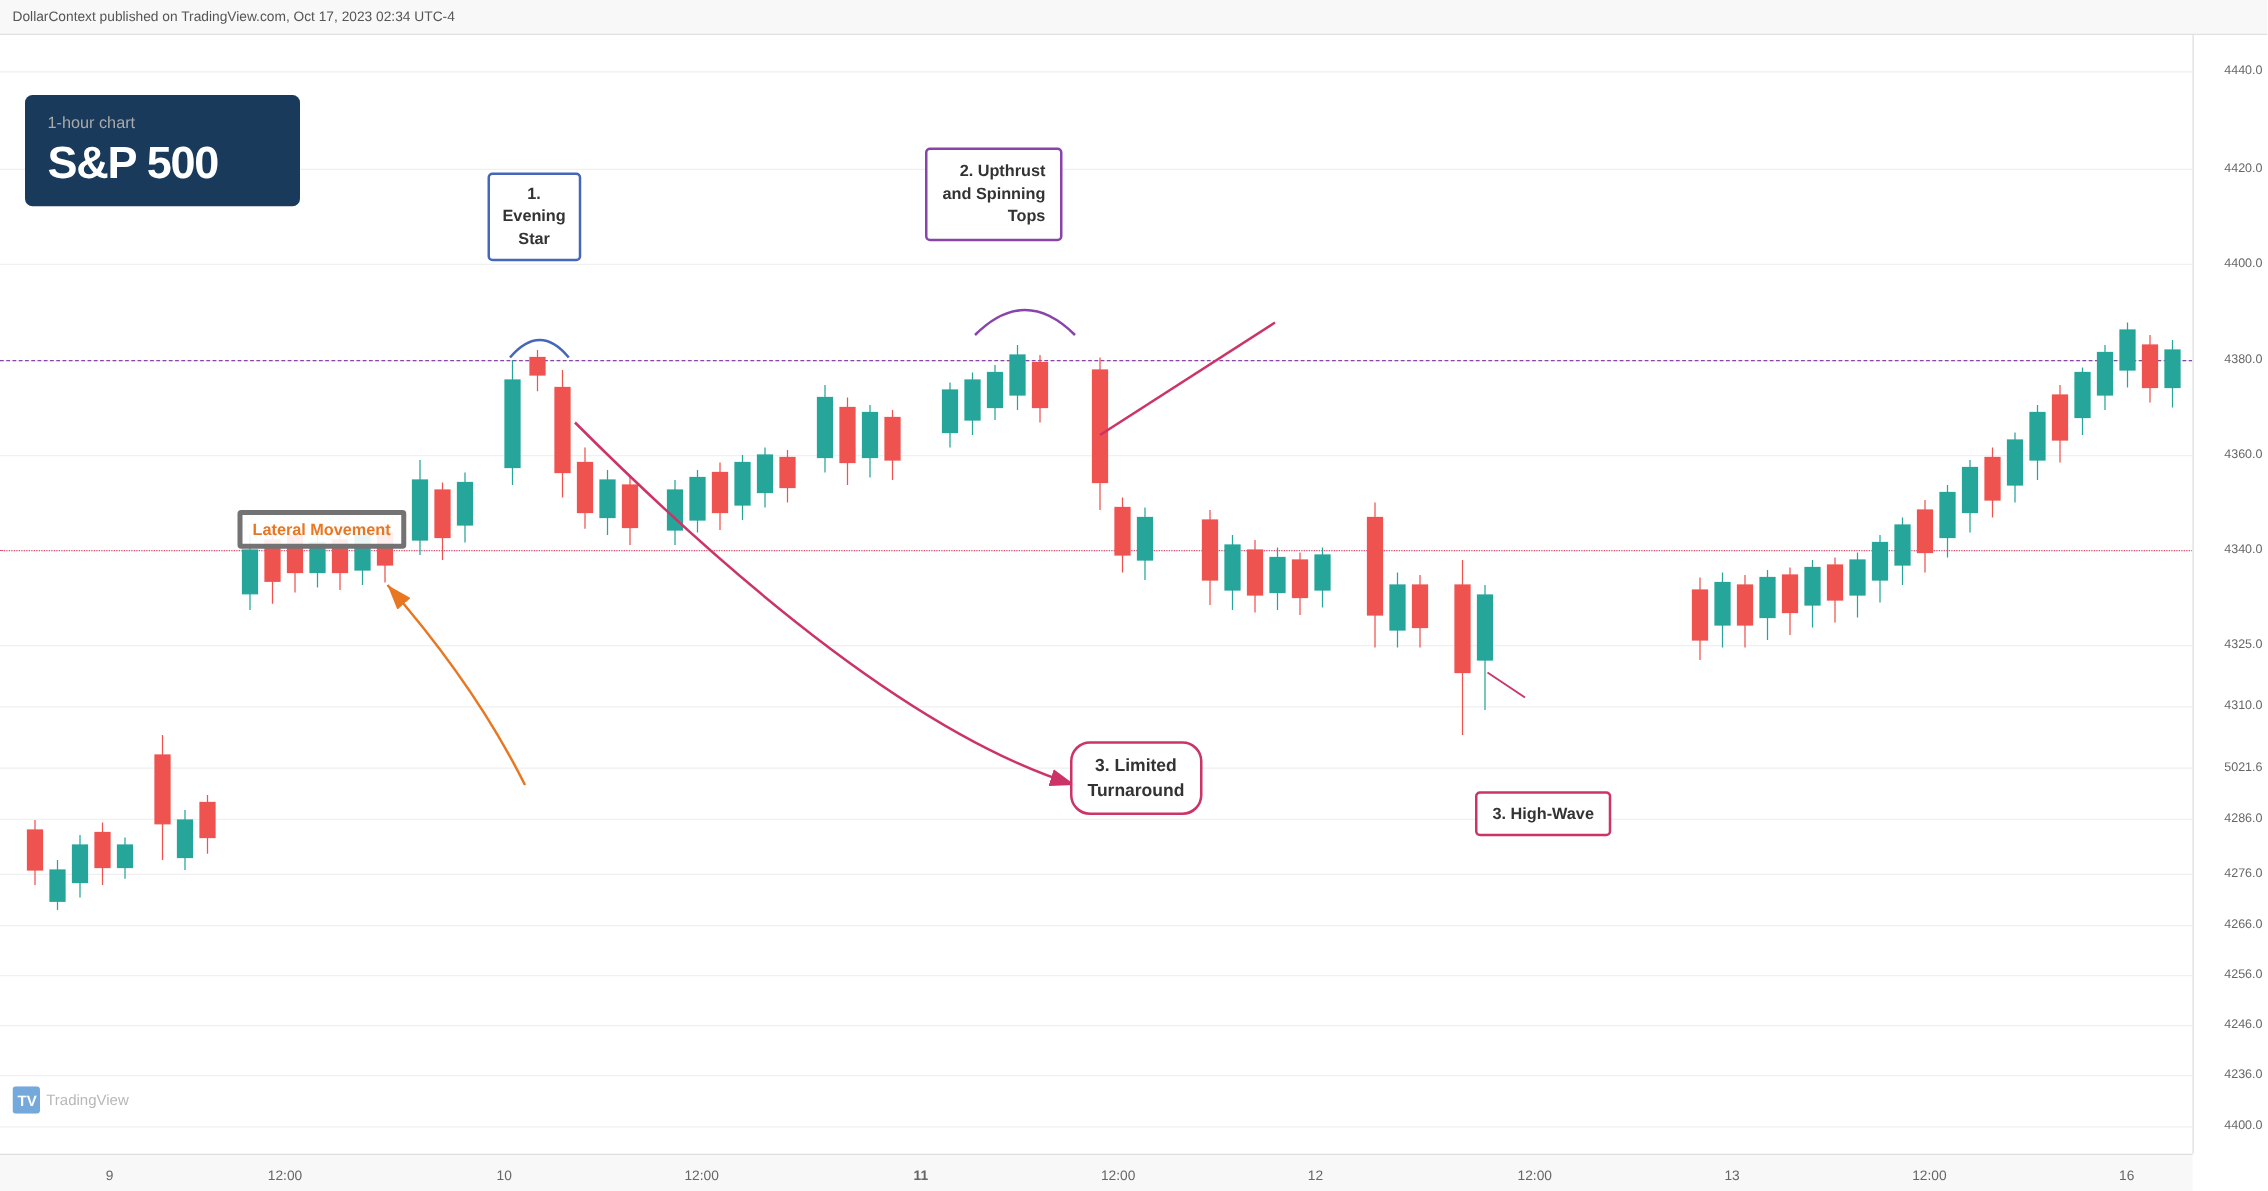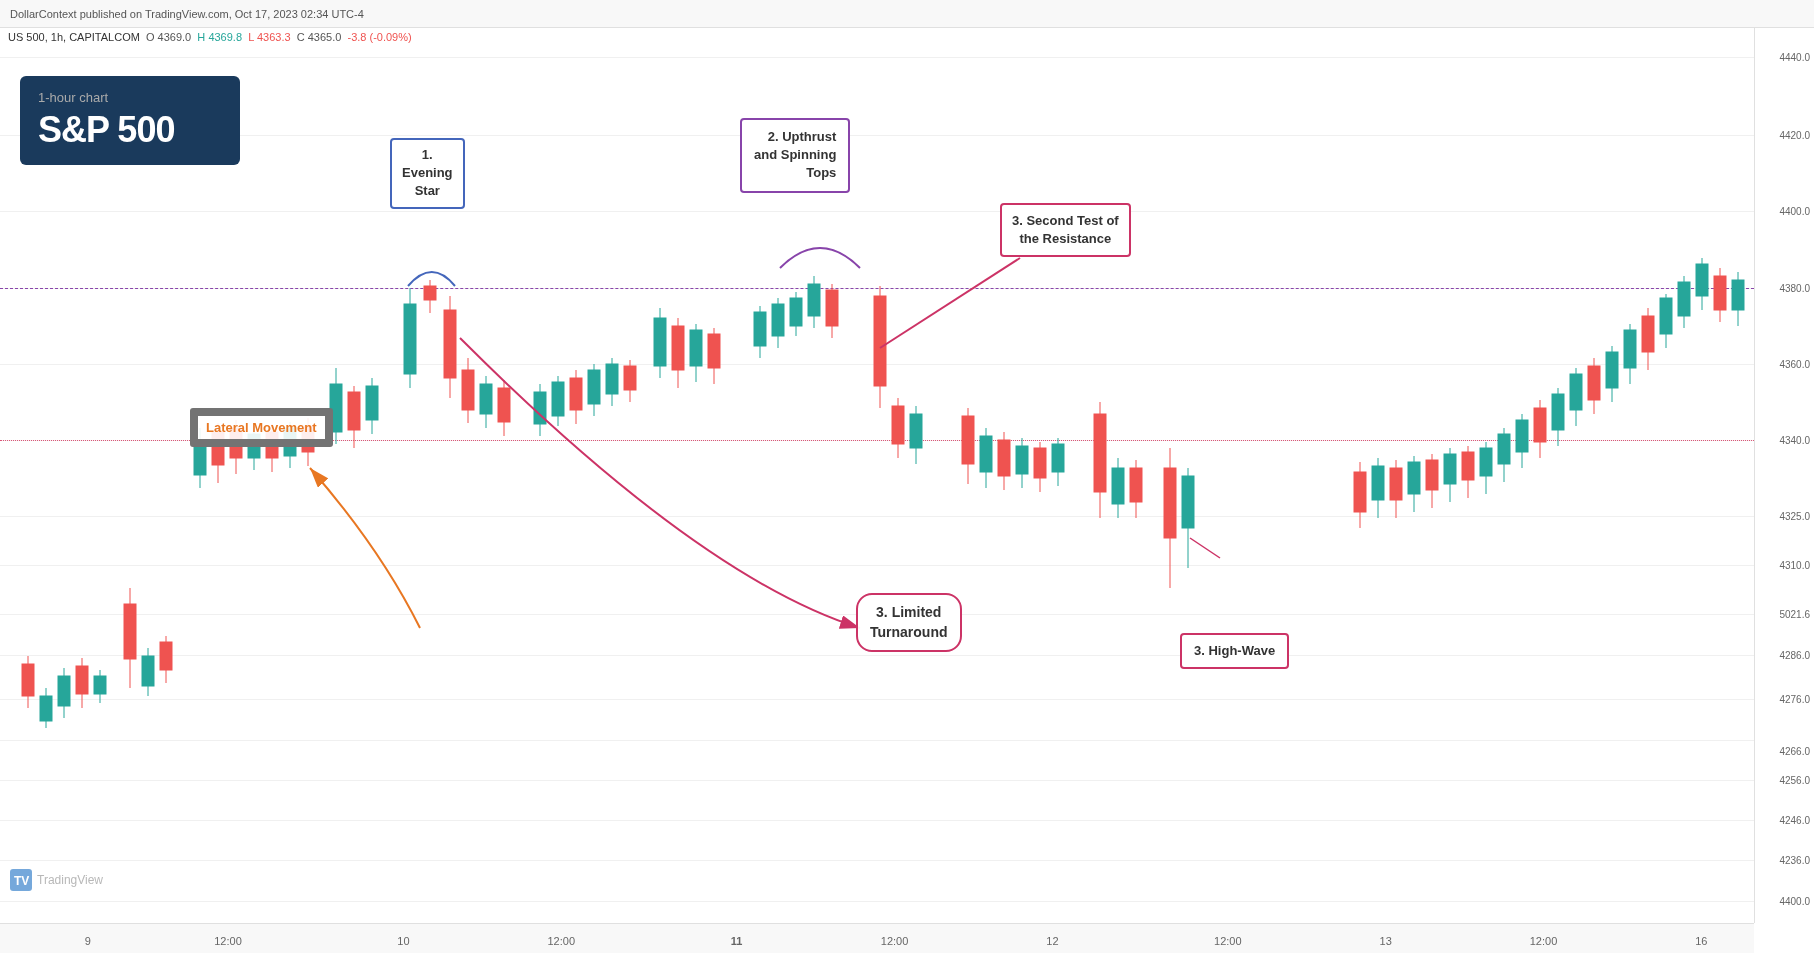--- a/index.html
+++ b/index.html
@@ -407,35 +407,32 @@
       <path d="M 880 320 L 1020 230" stroke="#cc3366" stroke-width="2" fill="none"></path>
 
       <path d="M 1190 510 L 1220 530" stroke="#cc3366" stroke-width="1.5" fill="none"></path>
 
       <path d="M 780 240 Q 820 200 860 240" stroke="#8844aa" stroke-width="2" fill="none"></path>
 
       <path d="M 408 258 Q 432 230 455 258" stroke="#4466bb" stroke-width="2" fill="none"></path>
 
     </svg>
 
-    <div style="position:absolute; left:190px; top:380px; border: 8px solid #737373; padding:4px 8px; font-size:13px; font-weight:600; color:#e87722; background:rgba(255,255,255,0.9); border-radius:3px;">
+    <div style="position:absolute; left:190px; top:380px; border: 4px solid #737373; padding:4px 8px; font-size:13px; font-weight:600; color:#e87722; background:rgba(255,255,255,0.9); border-radius:3px;">
       <span>Lateral Movement</span>
     </div>
 
     <div style="position:absolute; left:390px; top:110px; border: 2px solid #4466bb; padding:6px 10px; font-size:13px; font-weight:600; color:#333; background:rgba(255,255,255,0.95); border-radius:4px; text-align:center; line-height:1.4;">
       1.<br>Evening<br>Star
     </div>
 
     <div style="position:absolute; left:740px; top:90px; border: 2px solid #8844aa; padding:8px 12px; font-size:13px; font-weight:600; color:#333; background:rgba(255,255,255,0.95); border-radius:4px; text-align:right; line-height:1.4;">
       2. Upthrust<br>and Spinning<br>Tops
     </div>
 
-    <div style="position:absolute; left:1000px; top:175px; border: 2px solid #cc3366; padding:7px 10px; font-size:13px; font-weight:600; color:#333; background:rgba(255,255,255,0.95); border-radius:4px; text-align:center; line-height:1.4; max-width:160px;">
-      3. Second Test of<br>the Resistance
-    </div>
 
     <div style="position:absolute; left:856px; top:565px; border: 2px solid #cc3366; padding:8px 12px; font-size:14px; font-weight:600; color:#333; background:rgba(255,255,255,0.95); border-radius:16px; text-align:center; line-height:1.4;">
       3. Limited<br>Turnaround
     </div>
 
     <div style="position:absolute; left:1180px; top:565px; border: 2px solid #cc3366; padding:7px 12px; font-size:13px; font-weight:600; color:#333; background:rgba(255,255,255,0.95); border-radius:4px; text-align:center; line-height:1.4;margin-top:40px;">
       3. High-Wave
     </div>
 
     <div id="sp500-box">
@@ -458,47 +455,35 @@
     <span class="y-label" style="top: 12%;">4420.0</span>
     <span class="y-label" style="top: 20.5%;">4400.0</span>
     <span class="y-label" style="top: 29%;">4380.0</span>
     <span class="y-label" style="top: 37.5%;">4360.0</span>
     <span class="y-label" style="top: 46%; text-align: right;">4340.0</span>
     <span class="y-label" style="top: 54.5%;">4325.0</span>
     <span class="y-label" style="top: 60%;">4310.0</span>
     <span class="y-label" style="top: 65.5%;">5021.6</span>
     <span class="y-label" style="top: 70%;">4286.0</span>
     <span class="y-label" style="top: 75%;">4276.0</span>
-    <span class="y-label" style="top: 79.5%; margin-top: 11px;">4266.0</span>
+    <span class="y-label" style="top: 79.5%;">4266.0</span>
     <span class="y-label" style="top: 84%;">4256.0</span>
     <span class="y-label" style="top: 88.5%;">4246.0</span>
     <span class="y-label" style="top: 93%;">4236.0</span>
     <span class="y-label" style="top: 97.5%;">4400.0</span>
   </div>
 
   <div id="x-axis">
     <span class="x-label" style="left: 5%;">9</span>
     <span class="x-label" style="left: 13%;">12:00</span>
     <span class="x-label" style="left: 23%;">10</span>
     <span class="x-label" style="left: 32%;">12:00</span>
     <span class="x-label" style="left: 42%; font-weight: bold;">11</span>
     <span class="x-label" style="left: 51%;">12:00</span>
     <span class="x-label" style="left: 60%;">12</span>
     <span class="x-label" style="left: 70%;">12:00</span>
     <span class="x-label" style="left: 79%;">13</span>
     <span class="x-label" style="left: 88%;">12:00</span>
     <span class="x-label" style="left: 97%;">16</span>
   </div>
 
-  <div style="position:absolute; top:28px; left:8px; font-size:11px; color:#555; padding:3px 0;">
-    <span style="color:#333; font-weight:500;">US 500, 1h, CAPITALCOM&nbsp;</span>
-    <span style="color:#555;">O</span>
-    <span style="color:#555;">4369.0&nbsp;</span>
-    <span style="color:#26a69a;">H</span>
-    <span style="color:#26a69a;">4369.8&nbsp;</span>
-    <span style="color:#ef5350;">L</span>
-    <span style="color:#ef5350;">4363.3&nbsp;</span>
-    <span style="color:#555;">C</span>
-    <span style="color:#555;">4365.0&nbsp;</span>
-    <span style="color:#ef5350;">-3.8 (-0.09%)</span>
-  </div>
 
 </div>
 
 </body></html>

